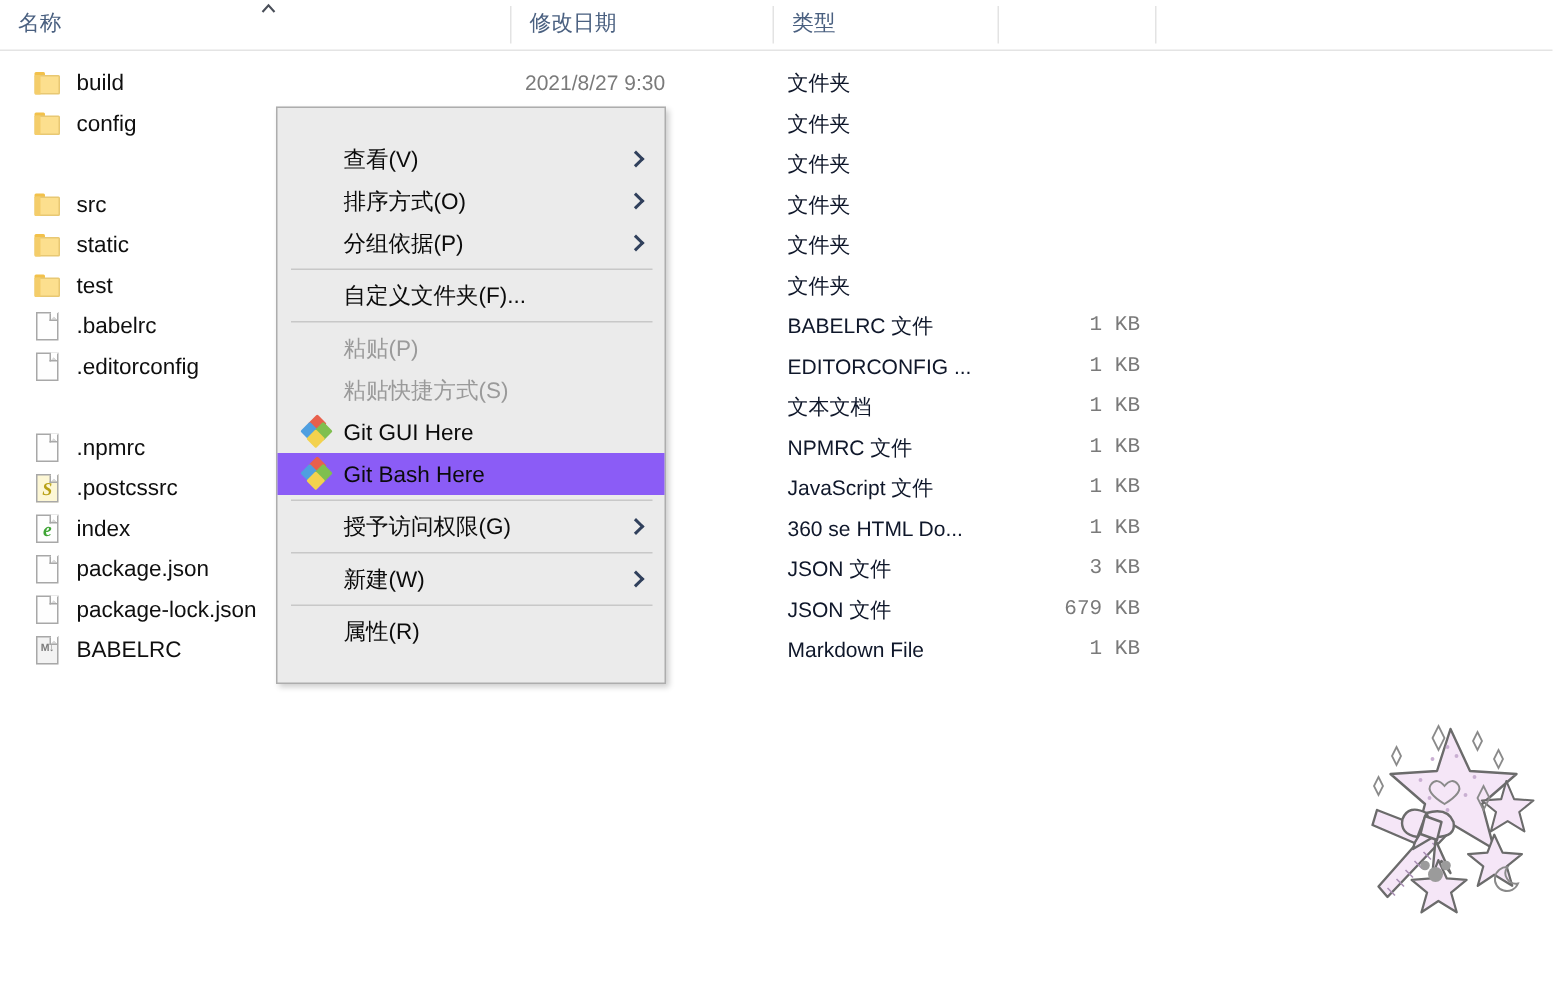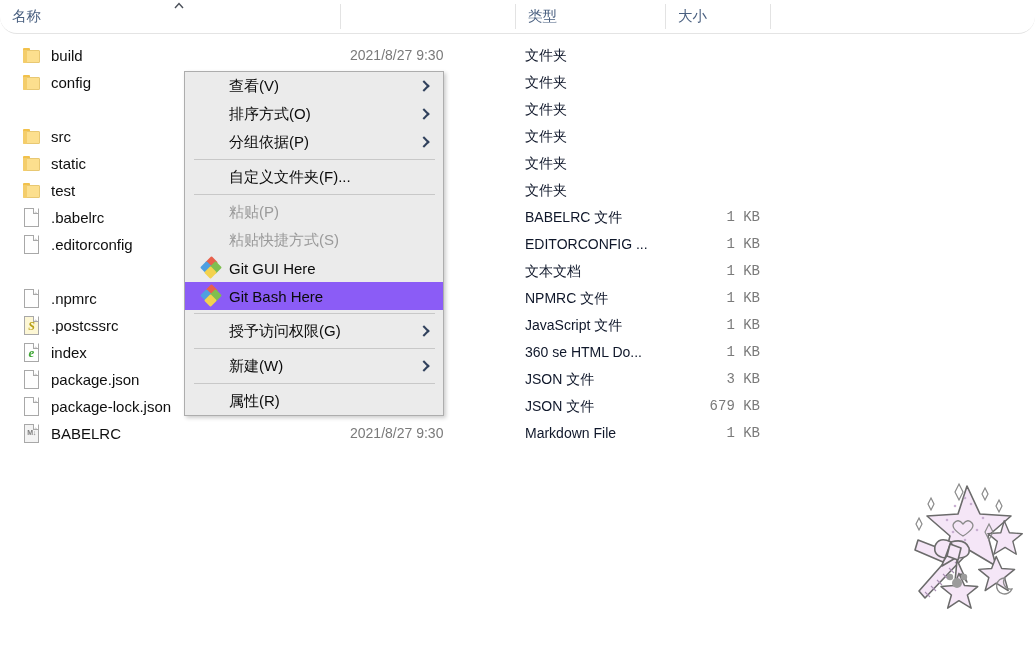--- a/index.html
+++ b/index.html
@@ -17,21 +17,20 @@
   }
 
   
   #header-bar {
     position: absolute;
     left: 0; top: 0;
     width: 1035px;
     height: 33px;
     background: #ffffff;
     border-bottom: 1px solid #e4e4e4;
-    border-radius: 17px;
   }
   .col-head {
     position: absolute;
     top: 0;
     height: 33px;
     line-height: 33px;
     color: #4a6080;
     font-size: 14.5px;
     padding-left: 12px;
     box-sizing: border-box;
@@ -230,21 +229,21 @@
   
   #context-menu {
     position: absolute;
     left: 184px;
     top: 71px;
     width: 260px;
     background: #ebebeb;
     border: 1px solid #adadad;
     box-sizing: border-box;
     box-shadow: 2px 2px 4px rgba(0,0,0,0.20);
-    padding: 0 0;
+    padding: 20px 0;
     z-index: 30;
   }
   .menu-item {
     position: relative;
     height: 28px;
     display: flex;
     align-items: center;
     font-size: 15px;
     color: #0b0b0b;
     padding-left: 44px;
@@ -315,28 +314,28 @@
 <div id="header-bar">
   <div class="col-head" style="left:0px; width:340px;">
     <span>名称</span>
   </div>
   <div id="sort-caret">
     <svg width="14" height="9" viewBox="0 0 14 9" aria-hidden="true">
       <path d="M3 7 L7 2.5 L11 7" fill="none" stroke="#4a4f59" stroke-width="1.4"></path>
     </svg>
   </div>
   <div class="col-div" style="left:340px;"></div>
+  <div class="col-head" style="left:341px; width:174px;">
+    <span>修改日期</span>
+  </div>
   <div class="col-div" style="left:515px;"></div>
   <div class="col-head" style="left:516px; width:149px;">
     <span>类型</span>
   </div>
   <div class="col-div" style="left:665px;"></div>
-  <div class="col-head" style="left:666px; width:104px;">
-    <span>大小</span>
-  </div>
   <div class="col-div" style="left:770px;"></div>
 </div>
 
 <div id="file-list">
     <div class="file-row">
       <div class="cell-name">
         <span class="icon-wrap">
           <span class="ic-folder">
             <span class="tab"></span>
             <span class="body"></span>

